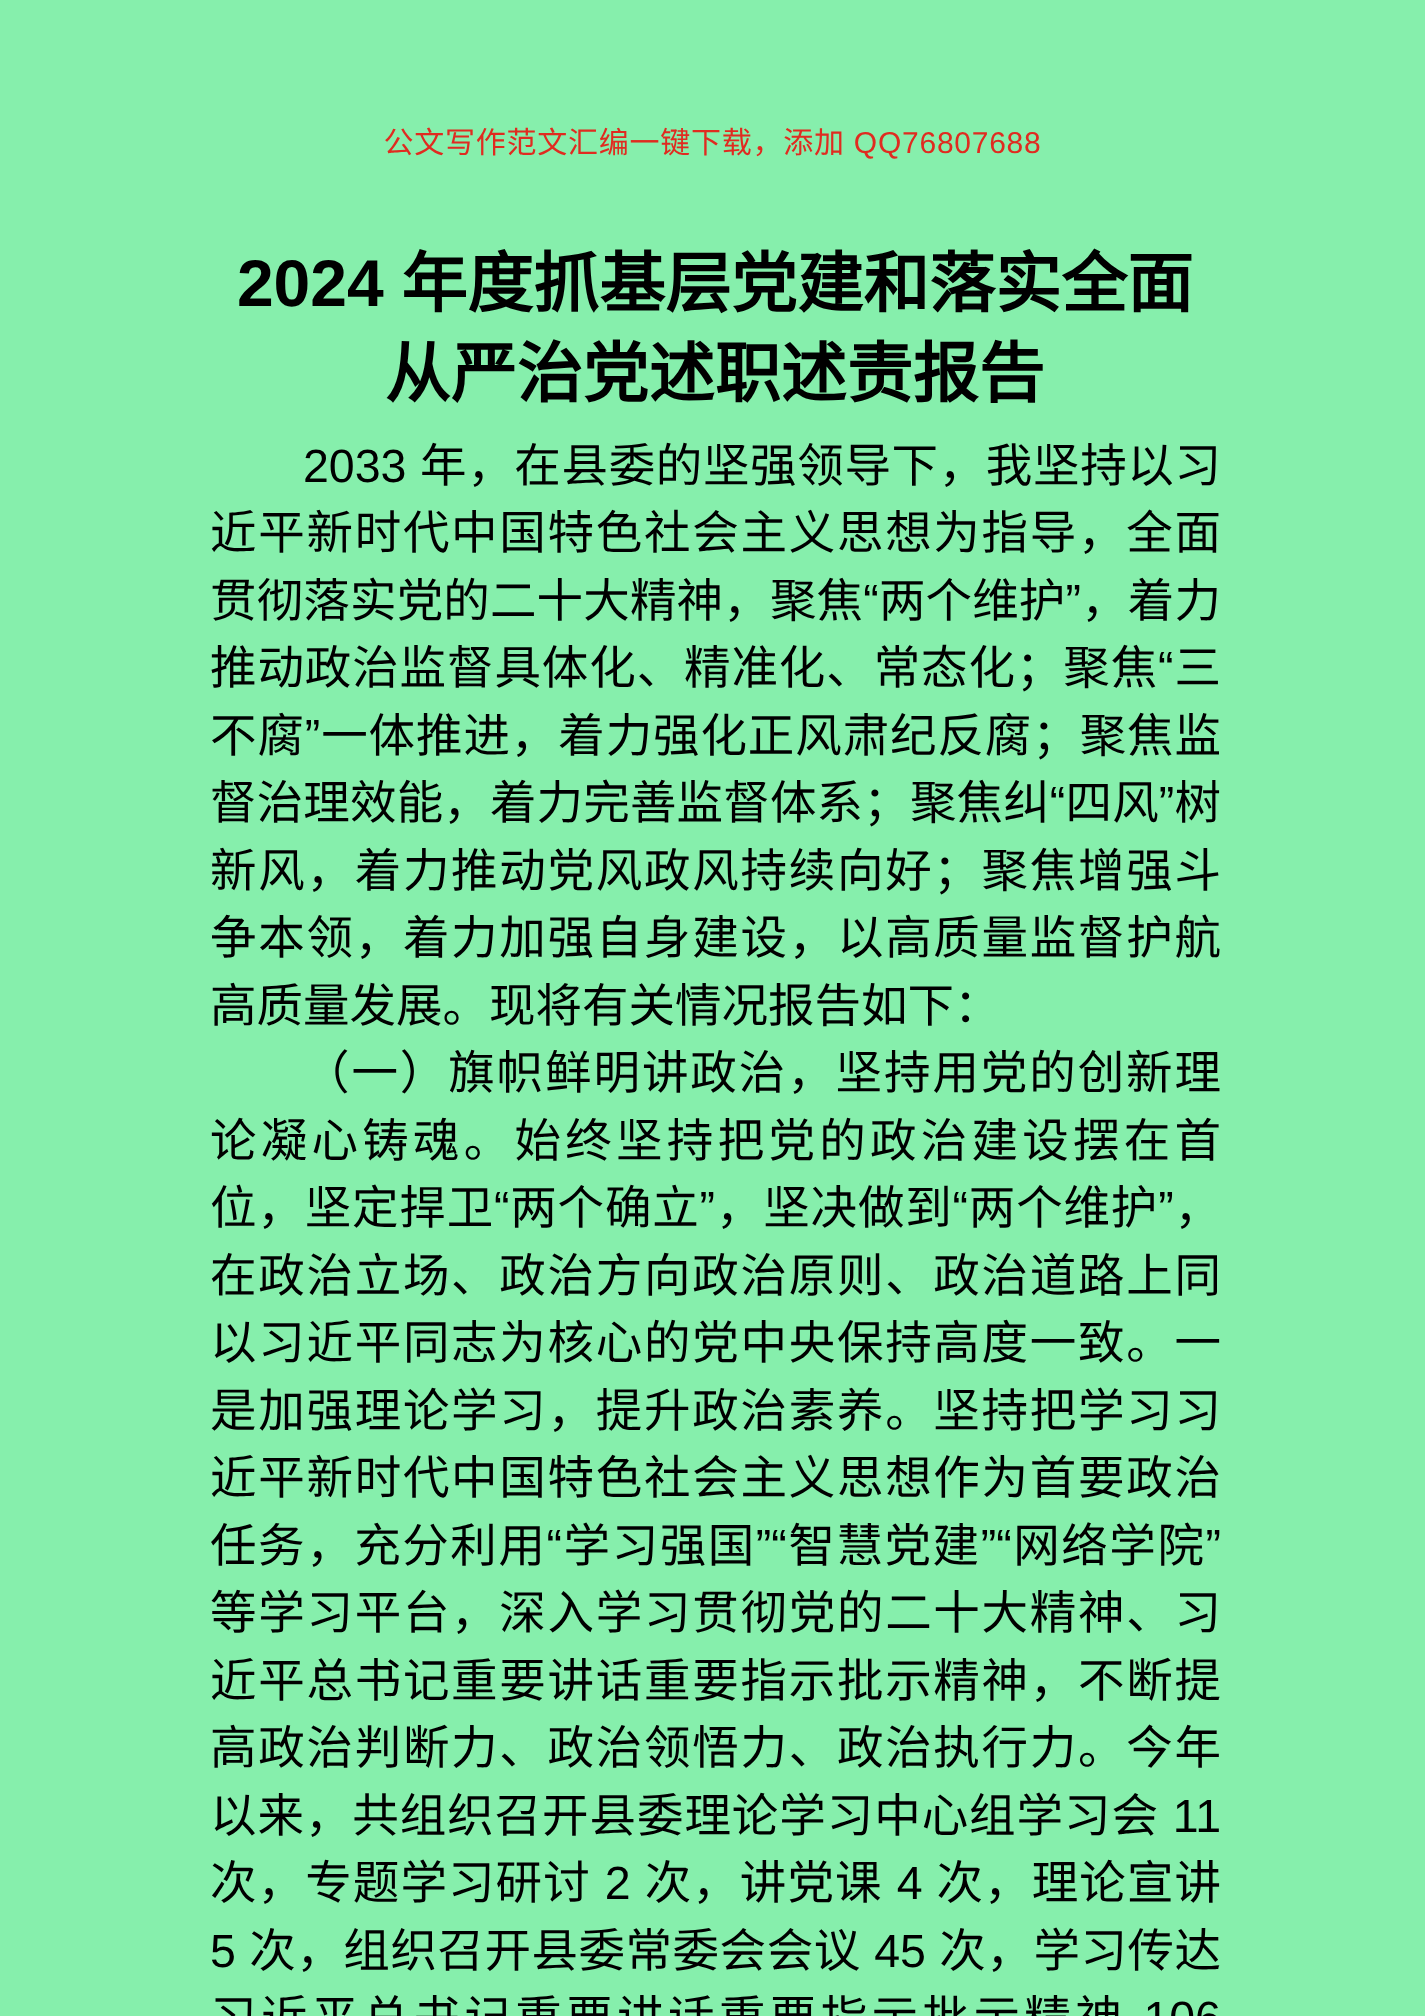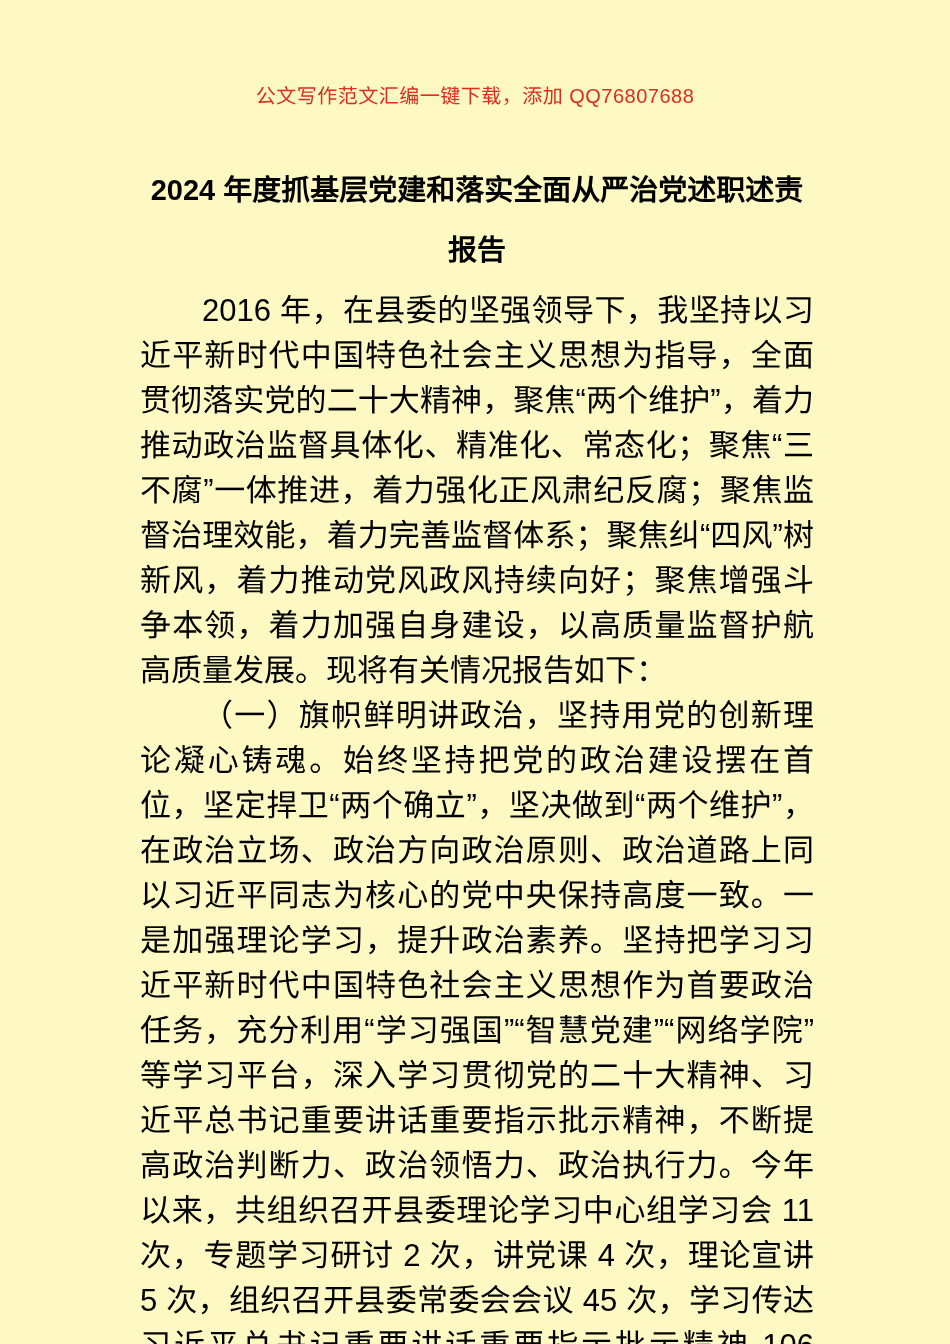--- a/index.html
+++ b/index.html
@@ -7,21 +7,21 @@
     margin: 0;
     padding: 0;
     background: #ffffff;
   }
 
   .page {
     position: relative;
     width: 950px;
     height: 1344px;
     margin: 0 auto;
-    background: #fef9c3;
+    background: #86efac;
     overflow: hidden;
     box-sizing: border-box;
     font-family: "Liberation Sans", "DejaVu Sans", sans-serif;
     color: #000000;
     -webkit-font-smoothing: antialiased;
   }
 
   
   .promo-banner {
     position: absolute;
@@ -40,21 +40,21 @@
   .doc-body {
     position: absolute;
     left: 140px;
     top: 160px;
     width: 674px;
   }
 
   
   .doc-title {
     text-align: center;
-    font-size: 29px;
+    font-size: 44px;
     line-height: 60px;
     font-weight: 600;
     letter-spacing: 0px;
     margin: 0 0 8px 0;
     word-break: break-all;
   }
 
   
   .para {
     font-size: 31px;
@@ -80,20 +80,20 @@
 <body>
 
 <div class="page">
 
   <div class="promo-banner">公文写作范文汇编一键下载，添加 QQ76807688</div>
 
   <div class="doc-body">
 
     <h1 class="doc-title">2024 年度抓基层党建和落实全面从严治党述职述责报告</h1>
 
-    <p class="para indent">2016 年，在县委的坚强领导下，我坚持以习近平新时代中国特色社会主义思想为指导，全面贯彻落实党的二十大精神，聚焦“两个维护”，着力推动政治监督具体化、精准化、常态化；聚焦“三不腐”一体推进，着力强化正风肃纪反腐；聚焦监督治理效能，着力完善监督体系；聚焦纠“四风”树新风，着力推动党风政风持续向好；聚焦增强斗争本领，着力加强自身建设，以高质量监督护航高质量发展。现将有关情况报告如下：</p>
+    <p class="para indent">2033 年，在县委的坚强领导下，我坚持以习近平新时代中国特色社会主义思想为指导，全面贯彻落实党的二十大精神，聚焦“两个维护”，着力推动政治监督具体化、精准化、常态化；聚焦“三不腐”一体推进，着力强化正风肃纪反腐；聚焦监督治理效能，着力完善监督体系；聚焦纠“四风”树新风，着力推动党风政风持续向好；聚焦增强斗争本领，着力加强自身建设，以高质量监督护航高质量发展。现将有关情况报告如下：</p>
 
 
     <p class="para indent">（一）旗帜鲜明讲政治，坚持用党的创新理论凝心铸魂。始终坚持把党的政治建设摆在首位，坚定捍卫“两个确立”，坚决做到“两个维护”，在政治立场、政治方向政治原则、政治道路上同以习近平同志为核心的党中央保持高度一致。一是加强理论学习，提升政治素养。坚持把学习习近平新时代中国特色社会主义思想作为首要政治任务，充分利用“学习强国”“智慧党建”“网络学院”等学习平台，深入学习贯彻党的二十大精神、习近平总书记重要讲话重要指示批示精神，不断提高政治判断力、政治领悟力、政治执行力。今年以来，共组织召开县委理论学习中心组学习会 11 次，专题学习研讨 2 次，讲党课 4 次，理论宣讲 5 次，组织召开县委常委会会议 45 次，学习传达习近平总书记重要讲话重要指示批示精神 106 次，做到了中央和省委、市委、县委重要会议精神和重大决策部署第一时间传达学习、第一时间贯彻落实。二是扛牢政治责任，严守政治纪律。严格执行《中国共产党章程》《关于新形</p>
 
   </div>
 
 </div>
 
 </body></html>

